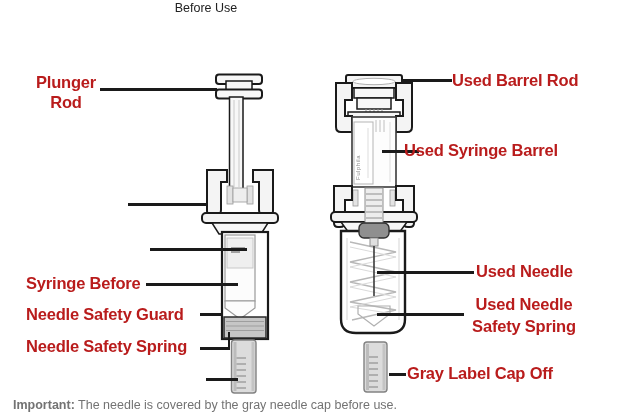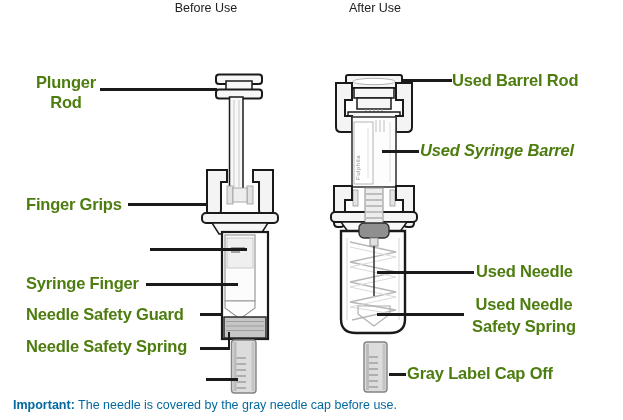--- a/index.html
+++ b/index.html
@@ -1,44 +1,43 @@
 <!DOCTYPE html>
 <html><head>
 <meta charset="utf-8">
 <style>
   html,body{margin:0;padding:0;background:#fff;}
   #stage{position:relative;width:623px;height:420px;background:#ffffff;overflow:hidden;
          font-family:"Liberation Sans","DejaVu Sans",sans-serif;}
   .hdr{position:absolute;width:80px;text-align:center;font:400 12.5px "Liberation Sans","DejaVu Sans",sans-serif;color:#222;}
-  .lbl{position:absolute;font:600 16.5px "Liberation Sans","DejaVu Sans",sans-serif;color:#4d7c0f;
+  .lbl{position:absolute;font:600 16.5px "Liberation Sans","DejaVu Sans",sans-serif;color:#b91c1c;
        letter-spacing:-0.2px;line-height:1.05;white-space:pre-line;}
   .lh12{line-height:1.2;}
   .lh13{line-height:1.33;}
   .ctr{text-align:center;}
   .lead{position:absolute;height:2.5px;background:#1a1a1a;}
   .leadv{position:absolute;width:2.5px;background:#1a1a1a;}
-  .foot{position:absolute;left:13px;top:398px;font:400 12.5px "Liberation Sans","DejaVu Sans",sans-serif;color:#0369a1;}
+  .foot{position:absolute;left:13px;top:398px;font:400 12.5px "Liberation Sans","DejaVu Sans",sans-serif;color:#737373;}
   .foot b{font-weight:700;}
   svg{position:absolute;}
   .w  {fill:#f7f7f7;stroke:#1a1a1a;stroke-width:2;}
   .w15{fill:#f7f7f7;stroke:#1a1a1a;stroke-width:1.5;}
   .w2 {fill:#f4f4f4;stroke:#1a1a1a;stroke-width:2;}
   .w16{fill:#fdfdfd;stroke:#3a3a3a;stroke-width:1.6;}
   .w22{fill:#ffffff;stroke:#1a1a1a;stroke-width:2.2;}
   .w24{fill:#ffffff;stroke:#1a1a1a;stroke-width:2.4;}
   .g  {fill:#fcfcfc;stroke:#9a9a9a;stroke-width:1.2;}
   .det{stroke:#c9c9c9;stroke-width:1;}
 </style>
 </head>
 <body>
 
 <div id="stage">
 
   <div class="hdr" style="left:166px;top:1px;">Before Use</div>
-  <div class="hdr" style="left:335px;top:1px;">After Use</div>
 
   <svg style="left:193px;top:70px;" width="94" height="330" viewBox="0 0 94 330">
     <g>
       <rect class="w" x="23" y="4.5" width="46" height="9.5" rx="3"></rect>
       <rect class="w15" x="33" y="11" width="26" height="11"></rect>
       <rect class="w" x="23" y="19.5" width="46" height="9" rx="3"></rect>
       <rect class="w15" x="36.5" y="27" width="13.5" height="93"></rect>
       <line class="det" x1="41" y1="30" x2="41" y2="117"></line>
       <line class="det" x1="46" y1="30" x2="46" y2="117"></line>
     </g>
@@ -166,27 +165,26 @@
   <div class="leadv" style="left:227.5px;top:332px;height:17px;"></div>
   <div class="lead" style="left:206px;top:378px;width:32px;"></div>
   <div class="lead" style="left:403px;top:79px;width:49px;"></div>
   <div class="lead" style="left:382px;top:150px;width:37px;"></div>
   <div class="lead" style="left:377px;top:271px;width:97px;"></div>
   <div class="lead" style="left:377px;top:313px;width:87px;"></div>
   <div class="lead" style="left:389px;top:373px;width:17px;"></div>
 
   <div class="lbl ctr lh12" style="left:18px;top:73px;width:96px;">Plunger
 Rod</div>
-  <div class="lbl" style="left:26px;top:196px;">Finger Grips</div>
-  <div class="lbl" style="left:26px;top:275px;">Syringe Finger</div>
+  <div class="lbl" style="left:26px;top:275px;">Syringe Before</div>
   <div class="lbl" style="left:26px;top:338px;">Needle Safety Spring</div>
   <div class="lbl" style="left:26px;top:306px;">Needle Safety Guard</div>
 
   <div class="lbl" style="left:452px;top:72px;">Used Barrel Rod</div>
-  <div class="lbl" style="left:420px;top:142px;font-style:italic;">Used Syringe Barrel</div>
+  <div class="lbl" style="left:404px;top:142px;">Used Syringe Barrel</div>
   <div class="lbl" style="left:476px;top:263px;">Used Needle</div>
   <div class="lbl ctr lh13" style="left:444px;top:294px;width:160px;">Used Needle
 Safety Spring</div>
   <div class="lbl" style="left:407px;top:365px;">Gray Label Cap Off</div>
 
   <div class="foot"><b>Important:</b><span> The needle is covered by the gray needle cap before use.</span></div>
 
 </div>
 
 </body></html>

